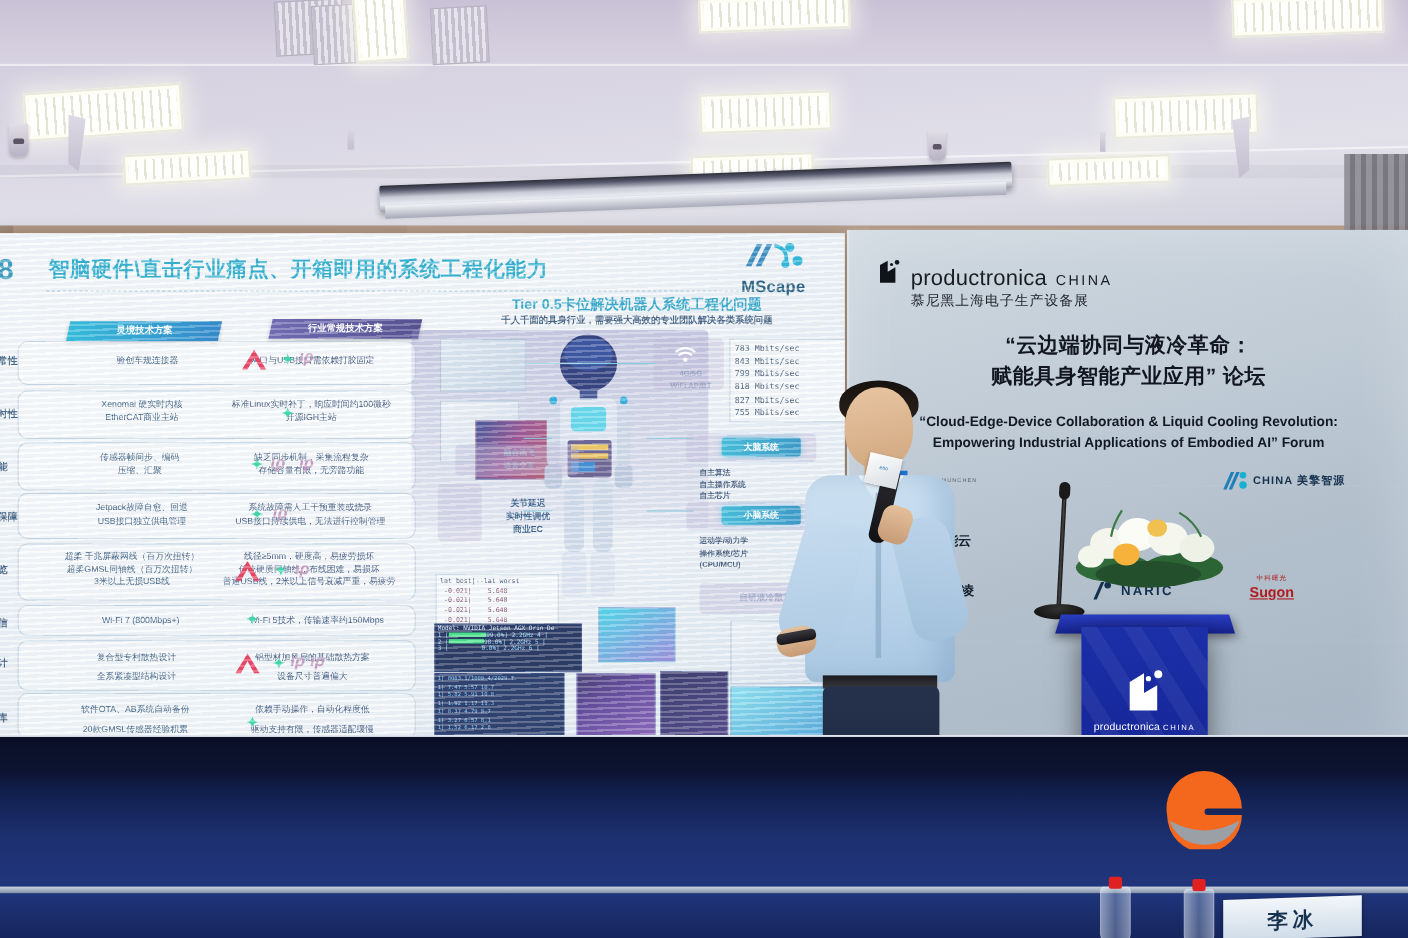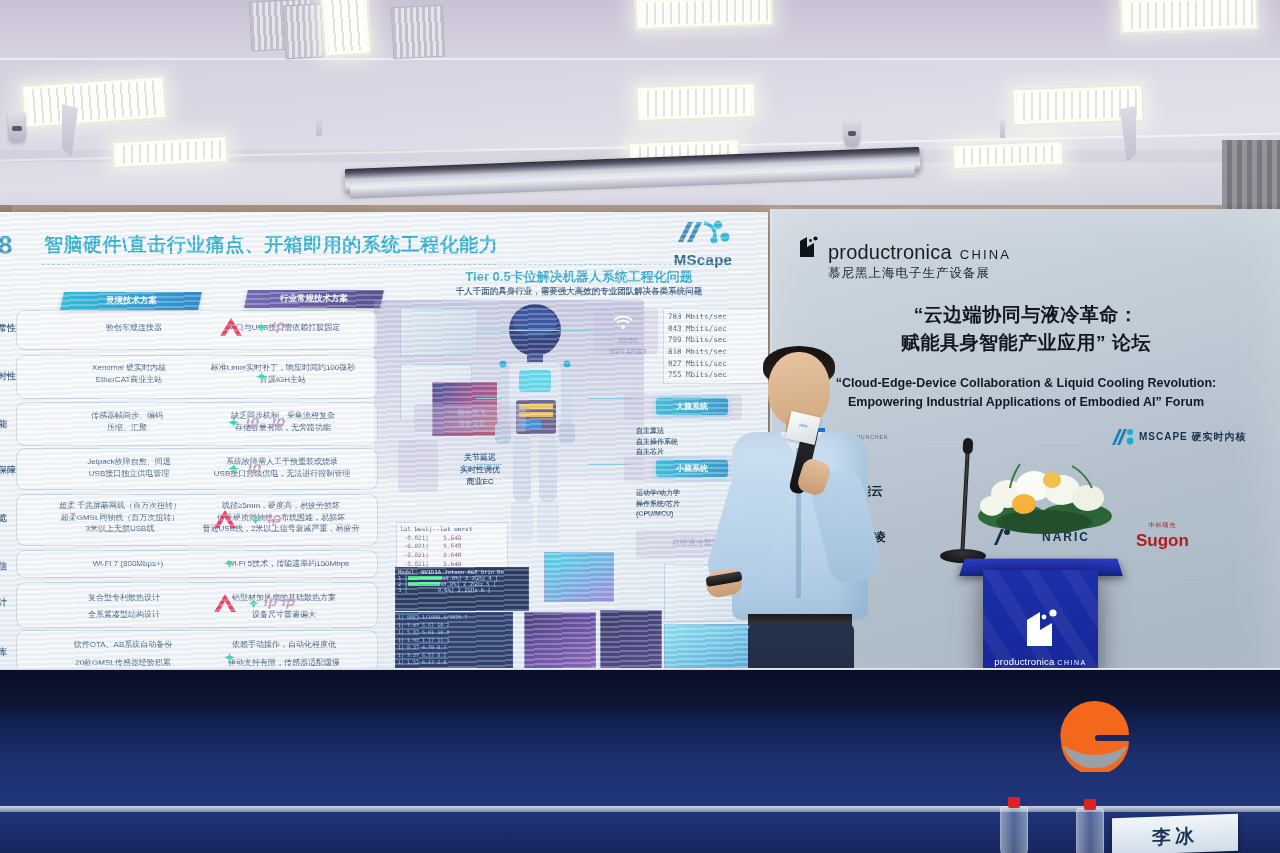--- a/index.html
+++ b/index.html
@@ -535,36 +535,36 @@
 
     <div class="sponsor" style="left:38px;top:364px;">
       <div style="background:#f06000;color:#fff;font-size:13px;font-weight:700;padding:3px 9px;border-radius:2px;letter-spacing:-.5px;">TE</div>
     </div>
 
     <div class="sponsor" style="left:222px;top:318px;">
       <svg width="22" height="20" viewBox="0 0 22 20">
         <path d="M2 18 L9 2 L12 2 L5 18 Z" fill="#13314f"></path>
         <circle cx="15" cy="5" r="3" fill="#13314f"></circle>
       </svg>
-      <span class="sp-label" style="color:#13314f;letter-spacing:2px;margin-left:23px;">NARIC</span>
+      <span class="sp-label" style="color:#13314f;letter-spacing:2px;">NARIC</span>
     </div>
 
     <div class="sponsor" style="left:340px;top:218px;">
       <svg width="24" height="20" viewBox="0 0 24 20">
         <path d="M2 18 L9 2 L12 2 L5 18 Z" fill="#1f7fb8"></path>
         <path d="M7 18 L14 2 L17 2 L10 18 Z" fill="#1f7fb8"></path>
         <circle cx="20" cy="5" r="3" fill="#16b0d4"></circle>
         <circle cx="20" cy="14" r="3.4" fill="#16b0d4"></circle>
       </svg>
-      <span class="sp-label" style="color:#16324f;font-size:10px;letter-spacing:1px;">MSCAPE 硬实时内核</span>
+      <span class="sp-label" style="color:#16324f;font-size:10px;letter-spacing:1px;">CHINA 美擎智源</span>
     </div>
 
     <div class="sponsor" style="left:366px;top:312px;flex-direction:column;gap:1px;">
       <span class="sp-sub" style="color:#b11c1c;font-size:6px;">中科曙光</span>
-      <span class="sp-label" style="color:#b11c1c;font-size:17px;">Sugon</span>
+      <span class="sp-label" style="color:#b11c1c;font-size:13px;text-decoration:underline;">Sugon</span>
     </div>
   </div>
 
   <div class="flowers">
     <svg viewBox="0 0 150 86" width="150" height="86">
       <ellipse cx="40" cy="64" rx="34" ry="13" fill="#2f6b3a"></ellipse>
       <ellipse cx="104" cy="64" rx="36" ry="13" fill="#2d6436"></ellipse>
       <ellipse cx="72" cy="70" rx="48" ry="12" fill="#244f2c"></ellipse>
       <ellipse cx="36" cy="42" rx="17" ry="14" fill="#f4f6ee"></ellipse>
       <ellipse cx="62" cy="34" rx="18" ry="15" fill="#fbfcf6"></ellipse>

